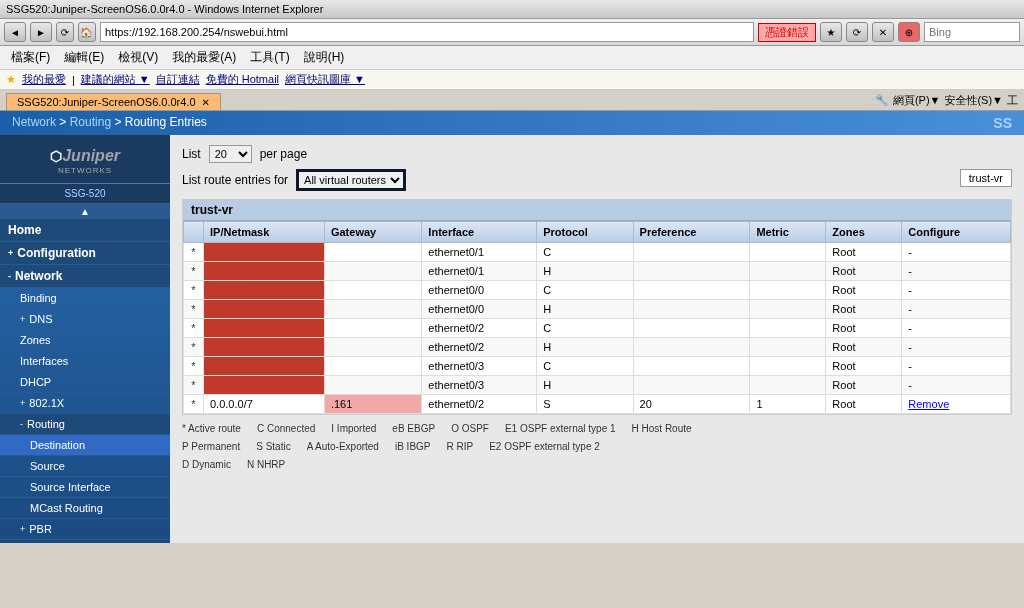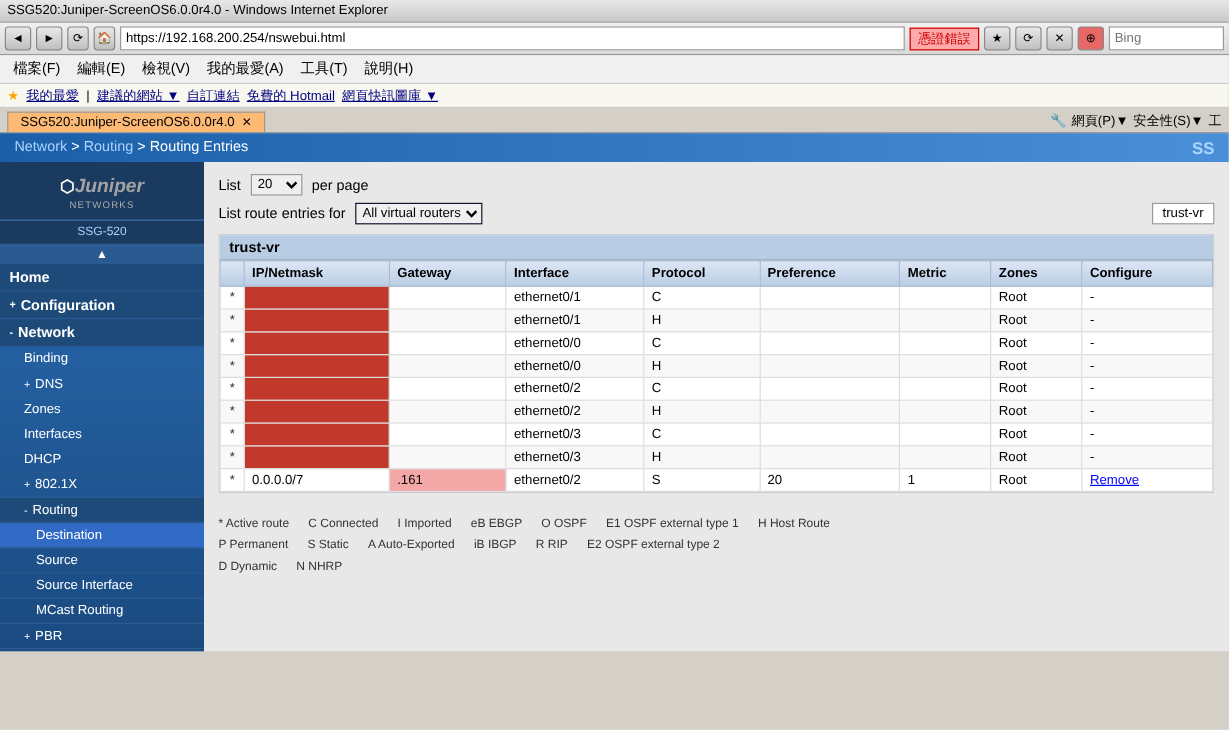--- a/index.html
+++ b/index.html
@@ -157,21 +157,21 @@
       padding: 10px 12px;
     }
     .list-controls {
       display: flex;
       align-items: center;
       gap: 8px;
       margin-bottom: 6px;
     }
     .list-controls label { font-size: 12px; }
     .per-page-select { border: 1px solid #999; font-size: 11px; padding: 1px; }
-    .router-filter { border: 1px solid #0f172a; font-size: 11px; padding: 1px; }
+    .router-filter { border: 3px solid #0f172a; font-size: 11px; padding: 1px; }
 
     
     .table-container {
       background: white;
       border: 1px solid #ccc;
       margin-top: 4px;
     }
     .trust-vr-header {
       background: #b8cce4;
       padding: 3px 8px;
@@ -198,21 +198,21 @@
     tbody td {
       padding: 3px 6px;
       border: 1px solid #ddd;
       font-size: 11px;
     }
     .star-col { text-align: center; color: #333; }
     .remove-link { color: blue; text-decoration: underline; cursor: pointer; }
 
     
     .legend {
-      margin-top: 18px;
+      margin-top: 6px;
       font-size: 10px;
       color: #333;
       line-height: 1.6;
     }
     .legend-row { display: flex; gap: 16px; flex-wrap: wrap; margin-bottom: 2px; }
   </style>
 </head>
 <body>
 
 <div class="browser-title-bar">

